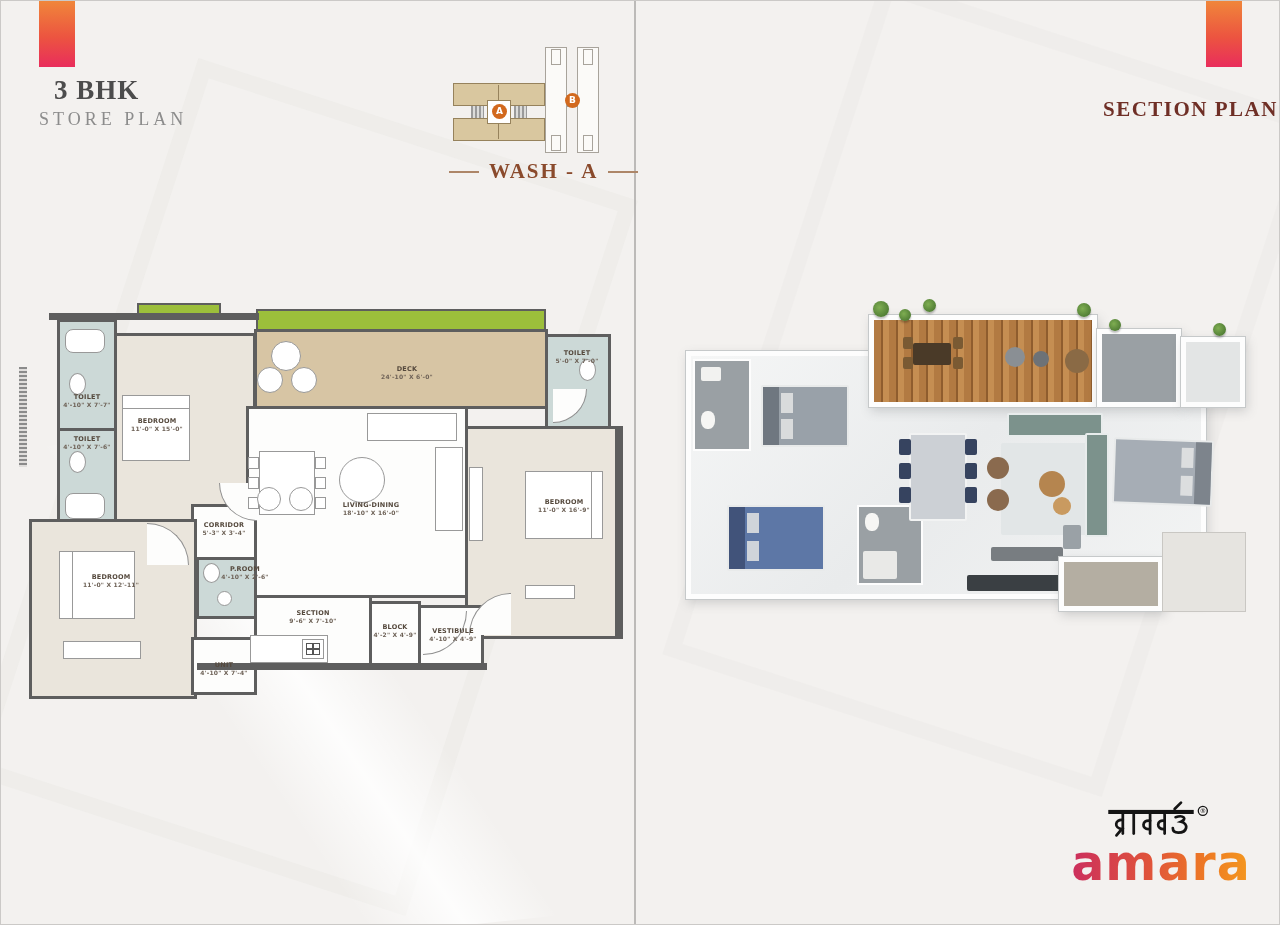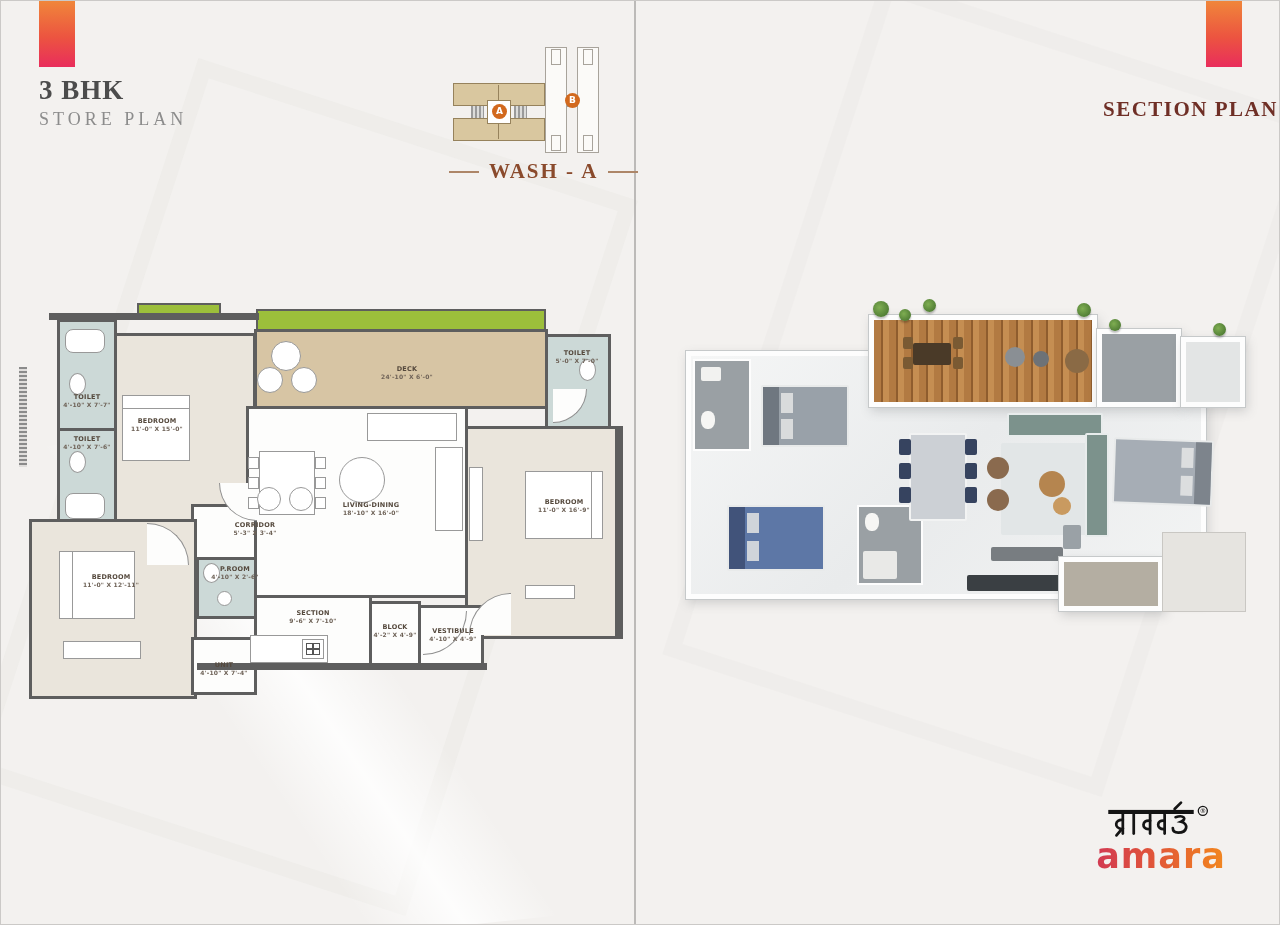--- a/index.html
+++ b/index.html
@@ -6,21 +6,21 @@
   #page{position:relative;width:1280px;height:925px;margin:0 auto;background:#f3f1ef;
         overflow:hidden;border:1px solid #cbc9c7;box-sizing:border-box;
         font-family:"Liberation Sans","DejaVu Sans",sans-serif;}
   
   .wm{position:absolute;border:16px solid #ebe9e6;opacity:.55;background:transparent;}
   .streak{position:absolute;background:linear-gradient(62deg,rgba(255,255,255,0) 42%,rgba(255,255,255,.85) 50%,rgba(255,255,255,0) 58%);}
   
   .grad-bar{position:absolute;width:36px;height:66px;top:0;
             background:linear-gradient(180deg,#f0863a 0%,#ec5440 55%,#e92d5c 100%);}
   .t-big{position:absolute;font-family:"Liberation Serif","DejaVu Serif",serif;font-weight:700;
-         font-size:27px;color:#4c4c4c;letter-spacing:1px;}
+         font-size:27px;color:#4c4c4c;letter-spacing:1px;margin-left:15px;}
   .t-sub{position:absolute;font-family:"Liberation Serif","DejaVu Serif",serif;font-weight:400;
          font-size:18px;color:#8c8c8c;letter-spacing:4px;}
   .t-section{position:absolute;font-family:"Liberation Serif","DejaVu Serif",serif;font-weight:700;
          font-size:21px;color:#6f2f26;letter-spacing:1.5px;}
   
   .kp{position:absolute;box-sizing:border-box;}
   .kp-a-wing{position:absolute;background:#d9c79f;border:1px solid #96825c;box-sizing:border-box;}
   .kp-a-div{position:absolute;background:#96825c;}
   .kp-b-wing{position:absolute;background:#fbfaf8;border:1px solid #a8a39b;box-sizing:border-box;}
   .kp-core{position:absolute;background:#fff;border:1px solid #96825c;box-sizing:border-box;}
@@ -50,21 +50,21 @@
   #plan3d{position:absolute;left:660px;top:292px;width:586px;height:354px;}
   .r3d{position:absolute;box-sizing:border-box;}
   .w3d{border:5px solid #fdfdfd;box-shadow:0 0 0 1px #c6c9ca, 2px 4px 10px rgba(90,95,100,.25);}
   .floor-marble{background:linear-gradient(135deg,#f5f6f6 0%,#e9ebec 50%,#f3f4f4 100%);}
   .floor-gray{background:#9aa0a4;}
   .wood{background:repeating-linear-gradient(90deg,#b27a42 0 7px,#8f5d2e 7px 9px,#c58e52 9px 15px);}
   .fur{position:absolute;box-sizing:border-box;border-radius:2px;}
   .plant{position:absolute;border-radius:50%;background:radial-gradient(circle at 40% 40%,#7fae52,#3f6b2a);box-shadow:0 2px 2px rgba(0,0,0,.25);}
   
   #brand{position:absolute;left:1060px;top:798px;width:200px;text-align:center;}
-  .amara{font-family:"DejaVu Sans",sans-serif;font-weight:700;font-size:35px;letter-spacing:1px;
+  .amara{font-family:"DejaVu Sans",sans-serif;font-weight:700;font-size:49px;letter-spacing:1px;
          background:linear-gradient(90deg,#c92a62 0%,#e0543a 45%,#ef7d22 75%,#f59f1e 100%);
          -webkit-background-clip:text;background-clip:text;color:transparent;line-height:1;}
 </style>
 </head>
 <body>
 
 <div id="page">
 
   <div class="wm" style="left:70px;top:110px;width:430px;height:720px;transform:rotate(18deg);"></div>
   <div class="wm" style="left:760px;top:30px;width:430px;height:680px;transform:rotate(18deg);opacity:.45;"></div>
@@ -203,25 +203,25 @@
       <span class="dim">5'-0" X 7'-0"</span>
     </div>
     <div class="lbl" style="left:352px;top:208px;">
       <span>LIVING-DINING</span>
       <span class="dim">18'-10" X 16'-0"</span>
     </div>
     <div class="lbl" style="left:545px;top:205px;">
       <span>BEDROOM</span>
       <span class="dim">11'-0" X 16'-9"</span>
     </div>
-    <div class="lbl" style="left:205px;top:228px;margin-left:31px;">
+    <div class="lbl" style="left:205px;top:228px;">
       <span>CORRIDOR</span>
       <span class="dim">5'-3" X 3'-4"</span>
     </div>
-    <div class="lbl" style="left:216px;top:272px;">
+    <div class="lbl" style="left:226px;top:272px;">
       <span>P.ROOM</span>
       <span class="dim">4'-10" X 2'-6"</span>
     </div>
     <div class="lbl" style="left:92px;top:280px;">
       <span>BEDROOM</span>
       <span class="dim">11'-0" X 12'-11"</span>
     </div>
     <div class="lbl" style="left:205px;top:368px;">
       <span>UNIT</span>
       <span class="dim">4'-10" X 7'-4"</span>

